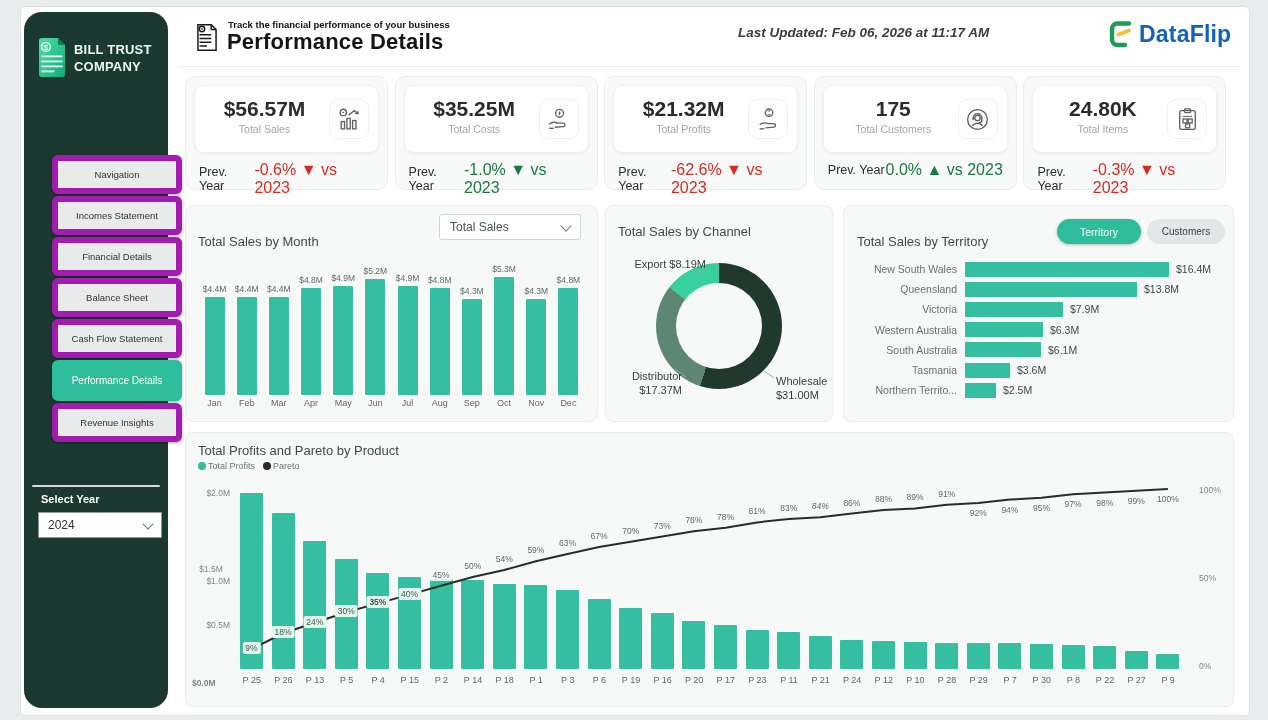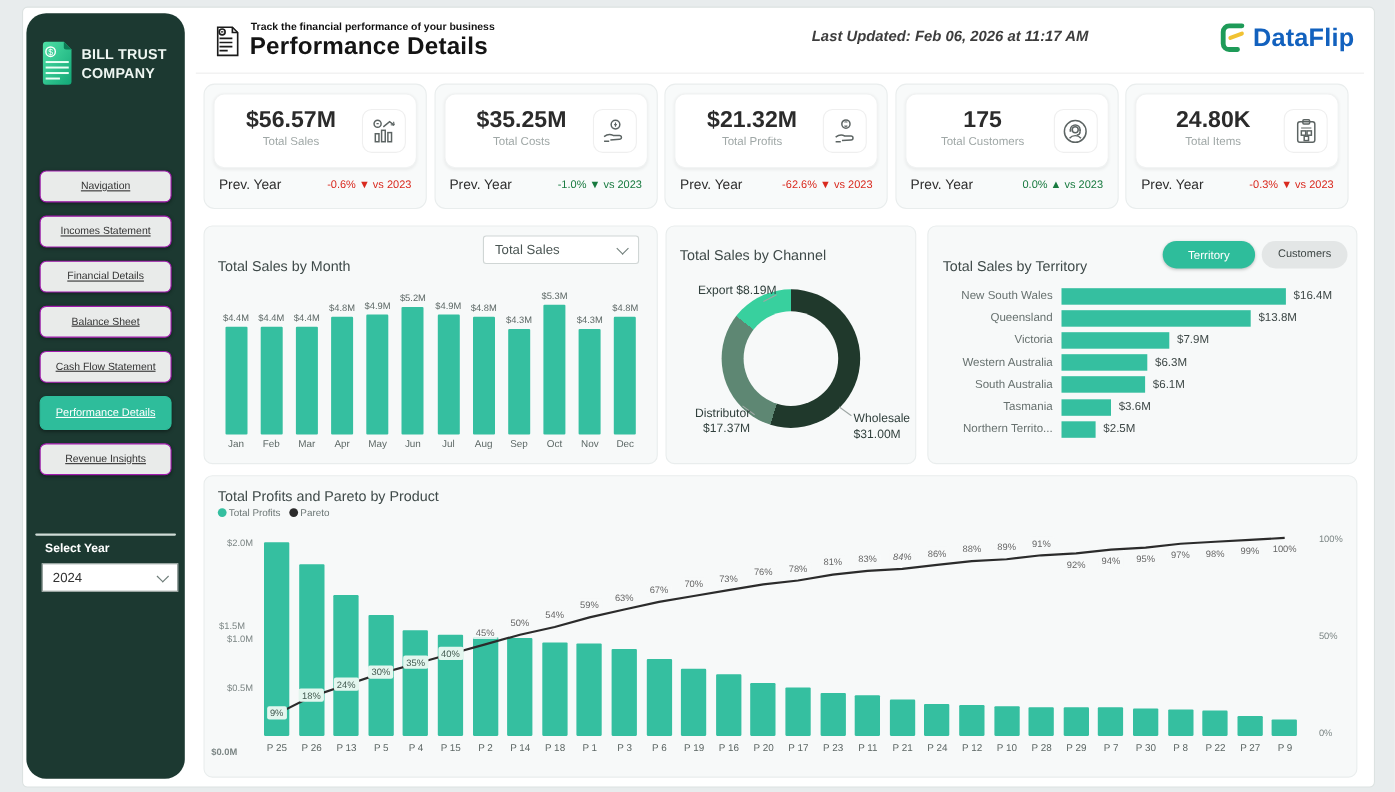--- a/index.html
+++ b/index.html
@@ -10,23 +10,23 @@
   }
   .abs{position:absolute;}
   .dashboard{position:absolute;left:20px;top:6px;width:1228px;height:708px;
     background:#ffffff;border:1px solid #dce2e1;border-radius:5px;}
 
   
   .sidebar{position:absolute;left:24px;top:12px;width:144px;height:696px;
     background:#1c3931;border-radius:18px;}
   .logo-row{position:absolute;left:13px;top:24px;display:flex;gap:7px;align-items:center;}
   .logo-text{color:#eef6f2;font-size:13px;font-weight:700;line-height:17px;letter-spacing:.2px;}
-  .nav-btn{position:absolute;left:12px;width:118px;height:27px;border-radius:6px;
+  .nav-btn{position:absolute;left:28px;width:118px;height:27px;border-radius:6px;
     background:#e9ebea;color:#333;font-size:9.5px;display:flex;align-items:center;justify-content:center;
-    box-shadow:0 1px 3px rgba(0,0,0,.35);cursor:pointer;border:1px solid #a21caf;text-decoration:underline;}
+    box-shadow:0 1px 3px rgba(0,0,0,.35);cursor:pointer;border:6px solid #a21caf;}
   .nav-btn.active{background:#2ebd9b;color:#fff;font-size:10px;border-color:#2ebd9b;height:29px;}
   .sb-divider{position:absolute;left:8px;top:473px;width:128px;height:2px;background:#cfdbd6;border-radius:1px;}
   .sy-label{position:absolute;left:17px;top:481px;color:#fff;font-size:11px;font-weight:700;}
   .year-dd{position:absolute;left:14px;top:500px;width:104px;height:24px;background:#fff;
     border:1px solid #8b9894;display:flex;align-items:center;justify-content:space-between;
     padding:0 9px;font-size:12px;color:#333;cursor:pointer;}
   .chev{width:7px;height:7px;border-right:1.6px solid #6f7d79;border-bottom:1.6px solid #6f7d79;
     transform:rotate(45deg);margin-top:-3px;}
 
   
@@ -41,21 +41,21 @@
   .kpi-card{position:absolute;top:76px;width:201px;height:112px;background:#f8fafa;
     border:1px solid #e9eded;border-radius:10px;}
   .kpi-inner{position:absolute;left:8px;top:8px;right:8px;height:66px;background:#fff;
     border:1px solid #f0f2f2;border-radius:10px;box-shadow:0 1px 3px rgba(0,0,0,.06);}
   .kpi-value{margin-top:11px;padding-right:44px;text-align:center;font-size:21px;font-weight:600;color:#2b2b2b;}
   .kpi-label{padding-right:44px;text-align:center;font-size:10.5px;color:#a0a8a7;margin-top:2px;}
   .kpi-icon{position:absolute;right:9px;top:13px;width:38px;height:38px;border:1px solid #efefef;
     border-radius:9px;background:#fff;display:flex;align-items:center;justify-content:center;}
   .kpi-prev{position:absolute;left:13px;right:13px;top:84px;display:flex;justify-content:space-between;
     align-items:center;font-size:12.5px;color:#2e2e2e;}
-  .kpi-change{font-size:10px;}
+  .kpi-change{font-size:16px;}
 
   
   .panel{position:absolute;background:#f7f9f9;border:1px solid #e9eded;border-radius:8px;}
   .panel-title{position:absolute;font-size:13px;color:#3f4a49;}
   #panel-month{left:185px;top:205px;width:411px;height:215px;}
   #panel-channel{left:605px;top:205px;width:226px;height:215px;}
   #panel-territory{left:843px;top:205px;width:389px;height:215px;}
   #panel-pareto{left:185px;top:432px;width:1047px;height:273px;}
 
   
@@ -467,21 +467,21 @@
       <div class="pxlab" style="left: 934.8px; width: 31.6px; top: 242px;">P 27</div>
       <div class="pbar" style="left: 970.4px; width: 23px; top: 221px; height: 15px;"></div>
       <div class="pxlab" style="left: 966.4px; width: 31.6px; top: 242px;">P 9</div>
       <svg width="1047" height="273" style="position: absolute; left: 0px; top: 0px; pointer-events: none;">
         <polyline points="65.5,216.2 97.1,200.3 128.7,189.8 160.3,179.2 191.9,170.4 223.5,161.6 255.1,152.8 286.7,144.0 318.3,137.0 349.9,128.2 381.5,121.1 413.1,114.1 444.7,108.8 476.3,103.5 507.9,98.2 539.5,94.7 571.1,89.4 602.7,85.9 634.3,84.2 665.9,80.6 697.5,77.1 729.1,75.4 760.7,71.8 792.3,70.1 823.9,66.6 855.5,64.8 887.1,61.3 918.7,59.5 950.3,57.8 981.9,56.0" fill="none" stroke="#2b2b2b" stroke-width="2"></polyline>
       </svg>
       <span class="pct on" style="left: 65.5px; top: 209.16px;">9%</span>
       <span class="pct on" style="left: 97.1px; top: 193.32px;">18%</span>
       <span class="pct on" style="left: 128.7px; top: 182.76px;">24%</span>
       <span class="pct on" style="left: 160.3px; top: 172.2px;">30%</span>
-      <span class="pct on" style="left: 191.9px; top: 163.4px;">35%</span>
+      <span class="pct on" style="left: 191.9px; top: 163.4px; font-weight: bold;">35%</span>
       <span class="pct on" style="left: 223.5px; top: 154.6px;">40%</span>
       <span class="pct above" style="left: 255.1px; top: 135.8px;">45%</span>
       <span class="pct above" style="left: 286.7px; top: 127px;">50%</span>
       <span class="pct above" style="left: 318.3px; top: 119.96px;">54%</span>
       <span class="pct above" style="left: 349.9px; top: 111.16px;">59%</span>
       <span class="pct above" style="left: 381.5px; top: 104.12px;">63%</span>
       <span class="pct above" style="left: 413.1px; top: 97.08px;">67%</span>
       <span class="pct above" style="left: 444.7px; top: 91.8px;">70%</span>
       <span class="pct above" style="left: 476.3px; top: 86.52px;">73%</span>
       <span class="pct above" style="left: 507.9px; top: 81.24px;">76%</span>

